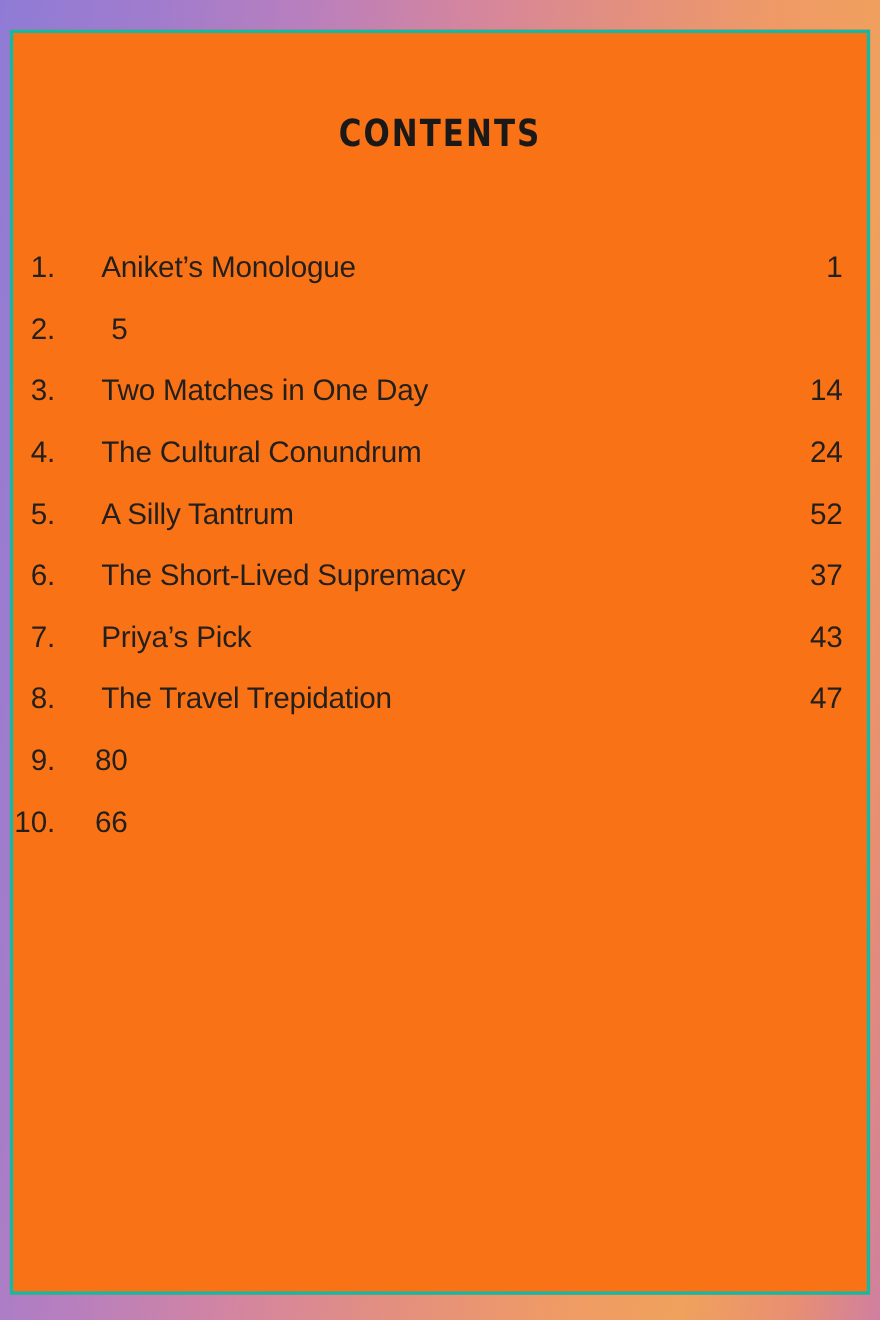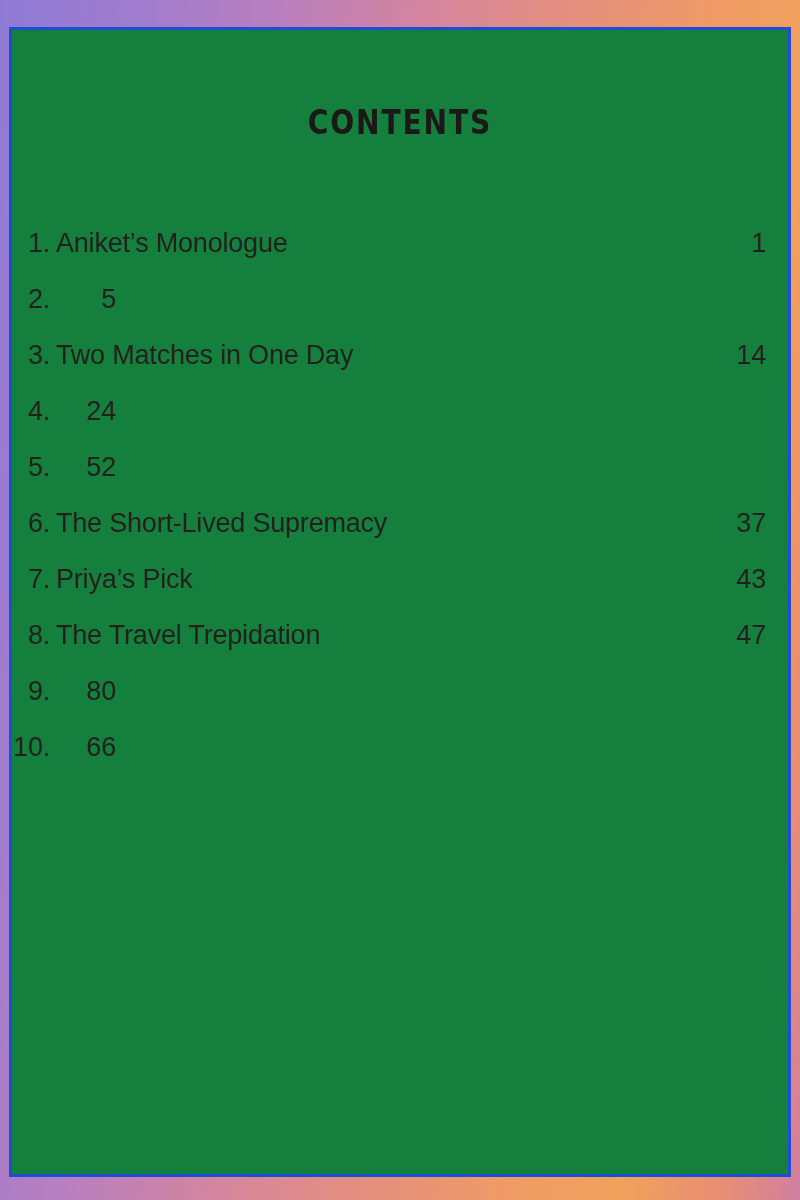--- a/index.html
+++ b/index.html
@@ -22,22 +22,22 @@
         #e88f72 92%,
         #d07fa0 100%);
   }
 
   .page-frame {
     position: absolute;
     left: 9px;
     top: 27px;
     width: 782px;
     height: 1150px;
-    background: #15803d;
-    border: 3px solid #1d4ed8;
+    background: #f97316;
+    border: 3px solid #14b8a6;
     box-sizing: border-box;
   }
 
   .page-inner {
     position: relative;
     width: 100%;
     height: 100%;
     box-sizing: border-box;
   }
 
@@ -76,20 +76,21 @@
     width: 46px;
     text-align: right;
     flex: 0 0 auto;
     padding-right: 6px;
   }
 
   .toc-label {
     flex: 1 1 auto;
     white-space: nowrap;
     overflow: hidden;
+    margin-left: 36px;
   }
 
   .toc-page {
     flex: 0 0 auto;
     width: 60px;
     text-align: right;
   }
 </style>
 </head>
 <body>
@@ -113,25 +114,27 @@
       </div>
 
       <div class="toc-row">
         <span class="toc-num">3.</span>
         <span class="toc-label">Two Matches in One Day</span>
         <span class="toc-page">14</span>
       </div>
 
       <div class="toc-row">
         <span class="toc-num">4.</span>
+        <span class="toc-label">The Cultural Conundrum</span>
         <span class="toc-page">24</span>
       </div>
 
       <div class="toc-row">
         <span class="toc-num">5.</span>
+        <span class="toc-label">A Silly Tantrum</span>
         <span class="toc-page">52</span>
       </div>
 
       <div class="toc-row">
         <span class="toc-num">6.</span>
         <span class="toc-label">The Short-Lived Supremacy</span>
         <span class="toc-page">37</span>
       </div>
 
       <div class="toc-row">

